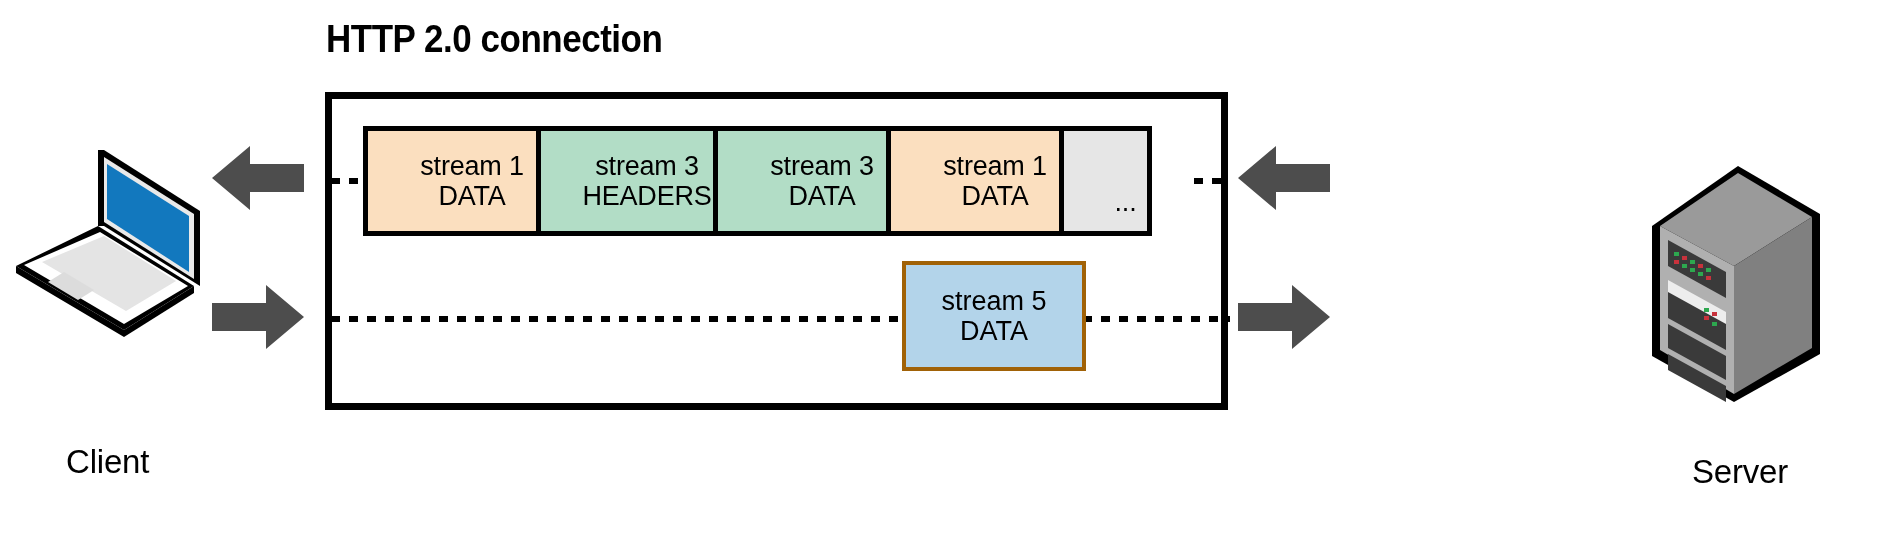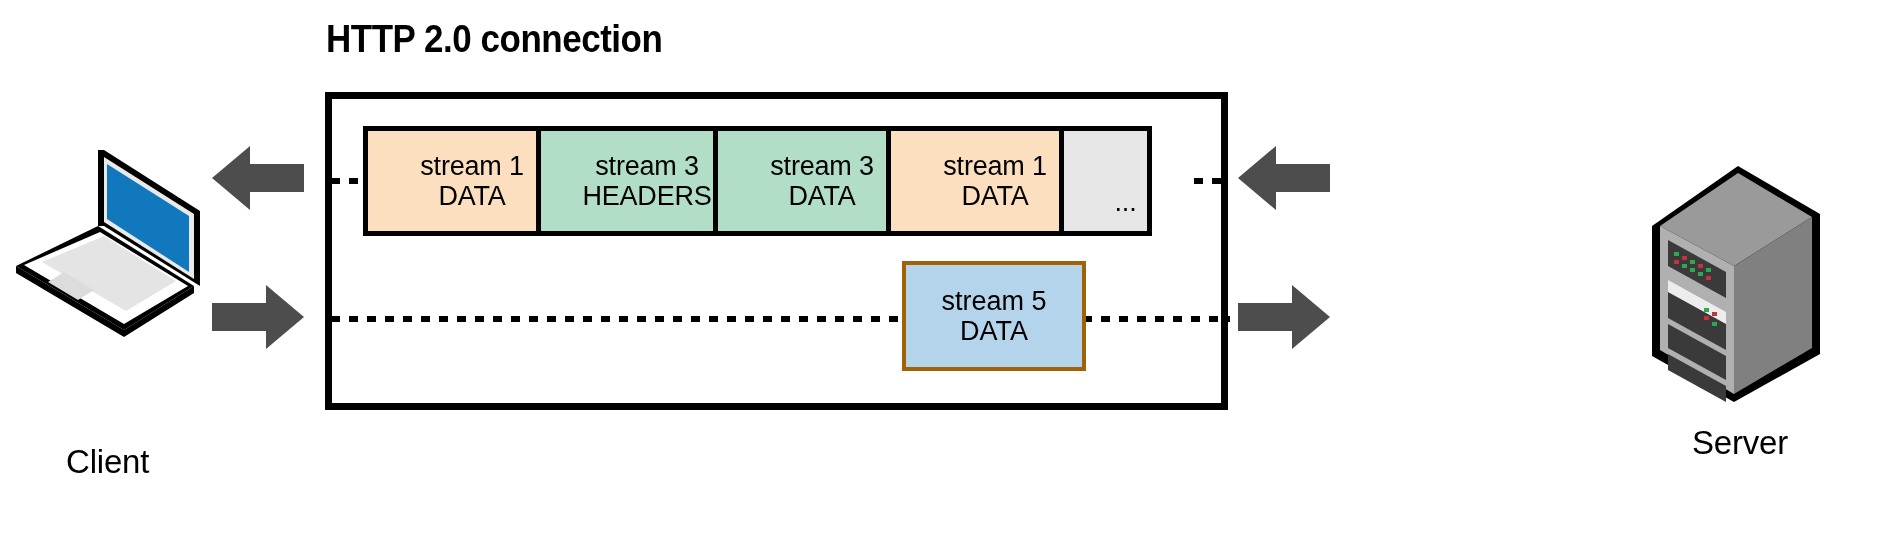--- a/index.html
+++ b/index.html
@@ -115,21 +115,21 @@
   
   .endpoint-label {
     position: absolute;
     font-size: 33px;
     color: #000000;
     white-space: nowrap;
     font-family: "Liberation Sans Narrow", "Liberation Sans", sans-serif;
     letter-spacing: -0.2px;
   }
   #client-label { left: 66px; top: 443px; }
-  #server-label { left: 1692px; top: 424px; }
+  #server-label { left: 1692px; top: 453px; }
 
   
   #laptop-icon { position: absolute; left: 8px; top: 148px; width: 196px; height: 190px; }
   #server-icon { position: absolute; left: 1646px; top: 140px; width: 180px; height: 264px; }
   #laptop-icon svg, #server-icon svg { display: block; width: 100%; height: 100%; }
 </style>
 </head>
 <body>
 
 <div id="stage">

